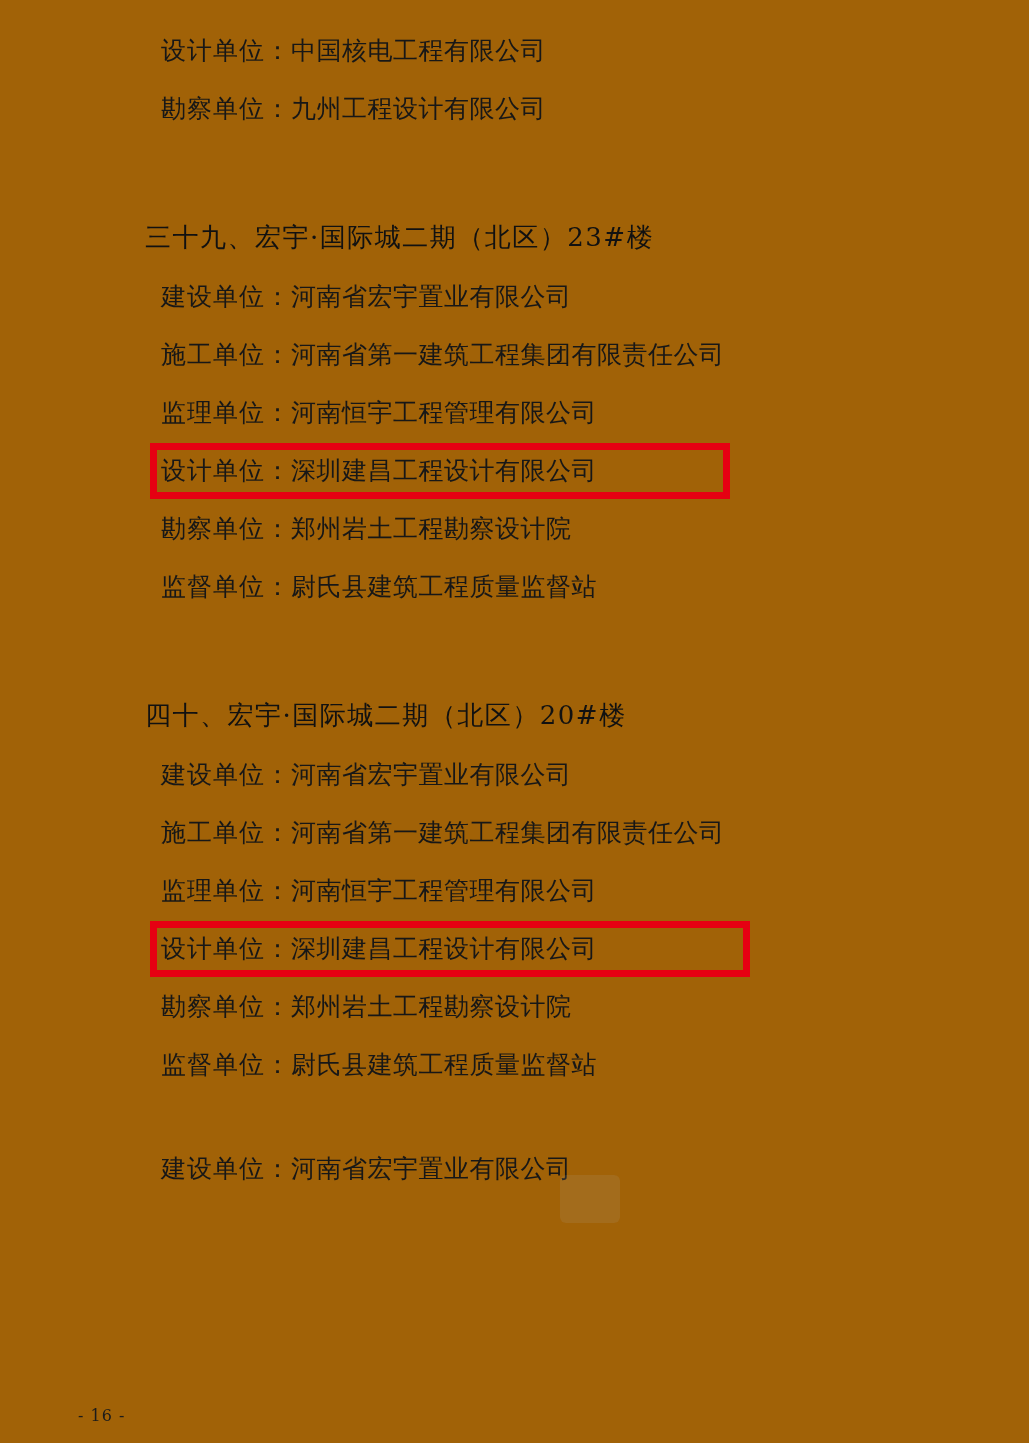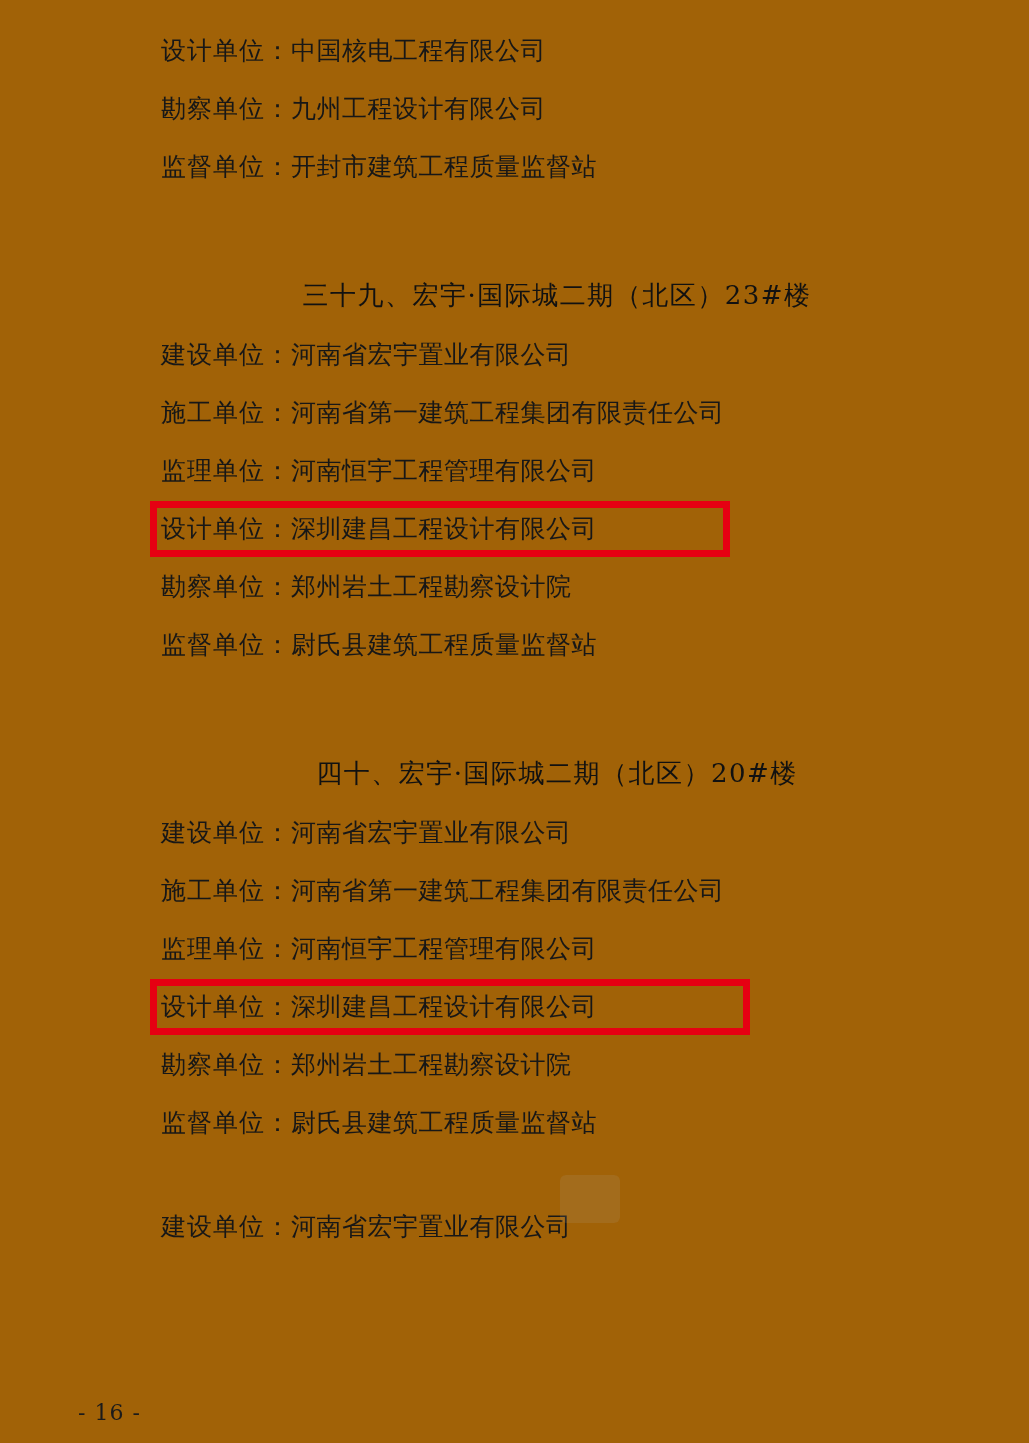--- a/index.html
+++ b/index.html
@@ -37,21 +37,20 @@
   .entry-line.indent {
     padding-left: 16px;
   }
   .section-title {
     font-size: 26px;
     line-height: 62px;
     letter-spacing: 1.5px;
     white-space: nowrap;
     color: #111111;
     margin-top: 22px;
-    text-align: center;
   }
   .label {
     letter-spacing: 1px;
   }
   .value {
     letter-spacing: 0.5px;
   }
   .highlight-wrap {
     position: relative;
     display: block;
@@ -59,21 +58,21 @@
   .highlight-box {
     position: absolute;
     border: 7px solid #e60012;
     box-sizing: border-box;
     pointer-events: none;
   }
   .footer {
     position: absolute;
     left: 78px;
     bottom: 18px;
-    font-size: 22px;
+    font-size: 16px;
     letter-spacing: 1px;
     color: #1b1b1b;
     text-align: right;
   }
   .blockgap {
     height: 46px;
   }
   .watermark {
     position: absolute;
     left: 560px;
@@ -90,23 +89,20 @@
 
 <div class="page">
   <div class="content">
 
     <div>
       <div class="entry-line indent">
         <span class="label">设计单位：</span><span class="value">中国核电工程有限公司</span>
       </div>
       <div class="entry-line indent">
         <span class="label">勘察单位：</span><span class="value">九州工程设计有限公司</span>
-      </div>
-      <div class="entry-line indent">
-        <span class="label">监督单位：</span><span class="value">开封市建筑工程质量监督站</span>
       </div>
     </div>
 
     <div class="blockgap"></div>
 
     <div>
       <div class="section-title">三十九、宏宇·国际城二期（北区）23#楼</div>
       <div class="entry-line indent">
         <span class="label">建设单位：</span><span class="value">河南省宏宇置业有限公司</span>
       </div>

